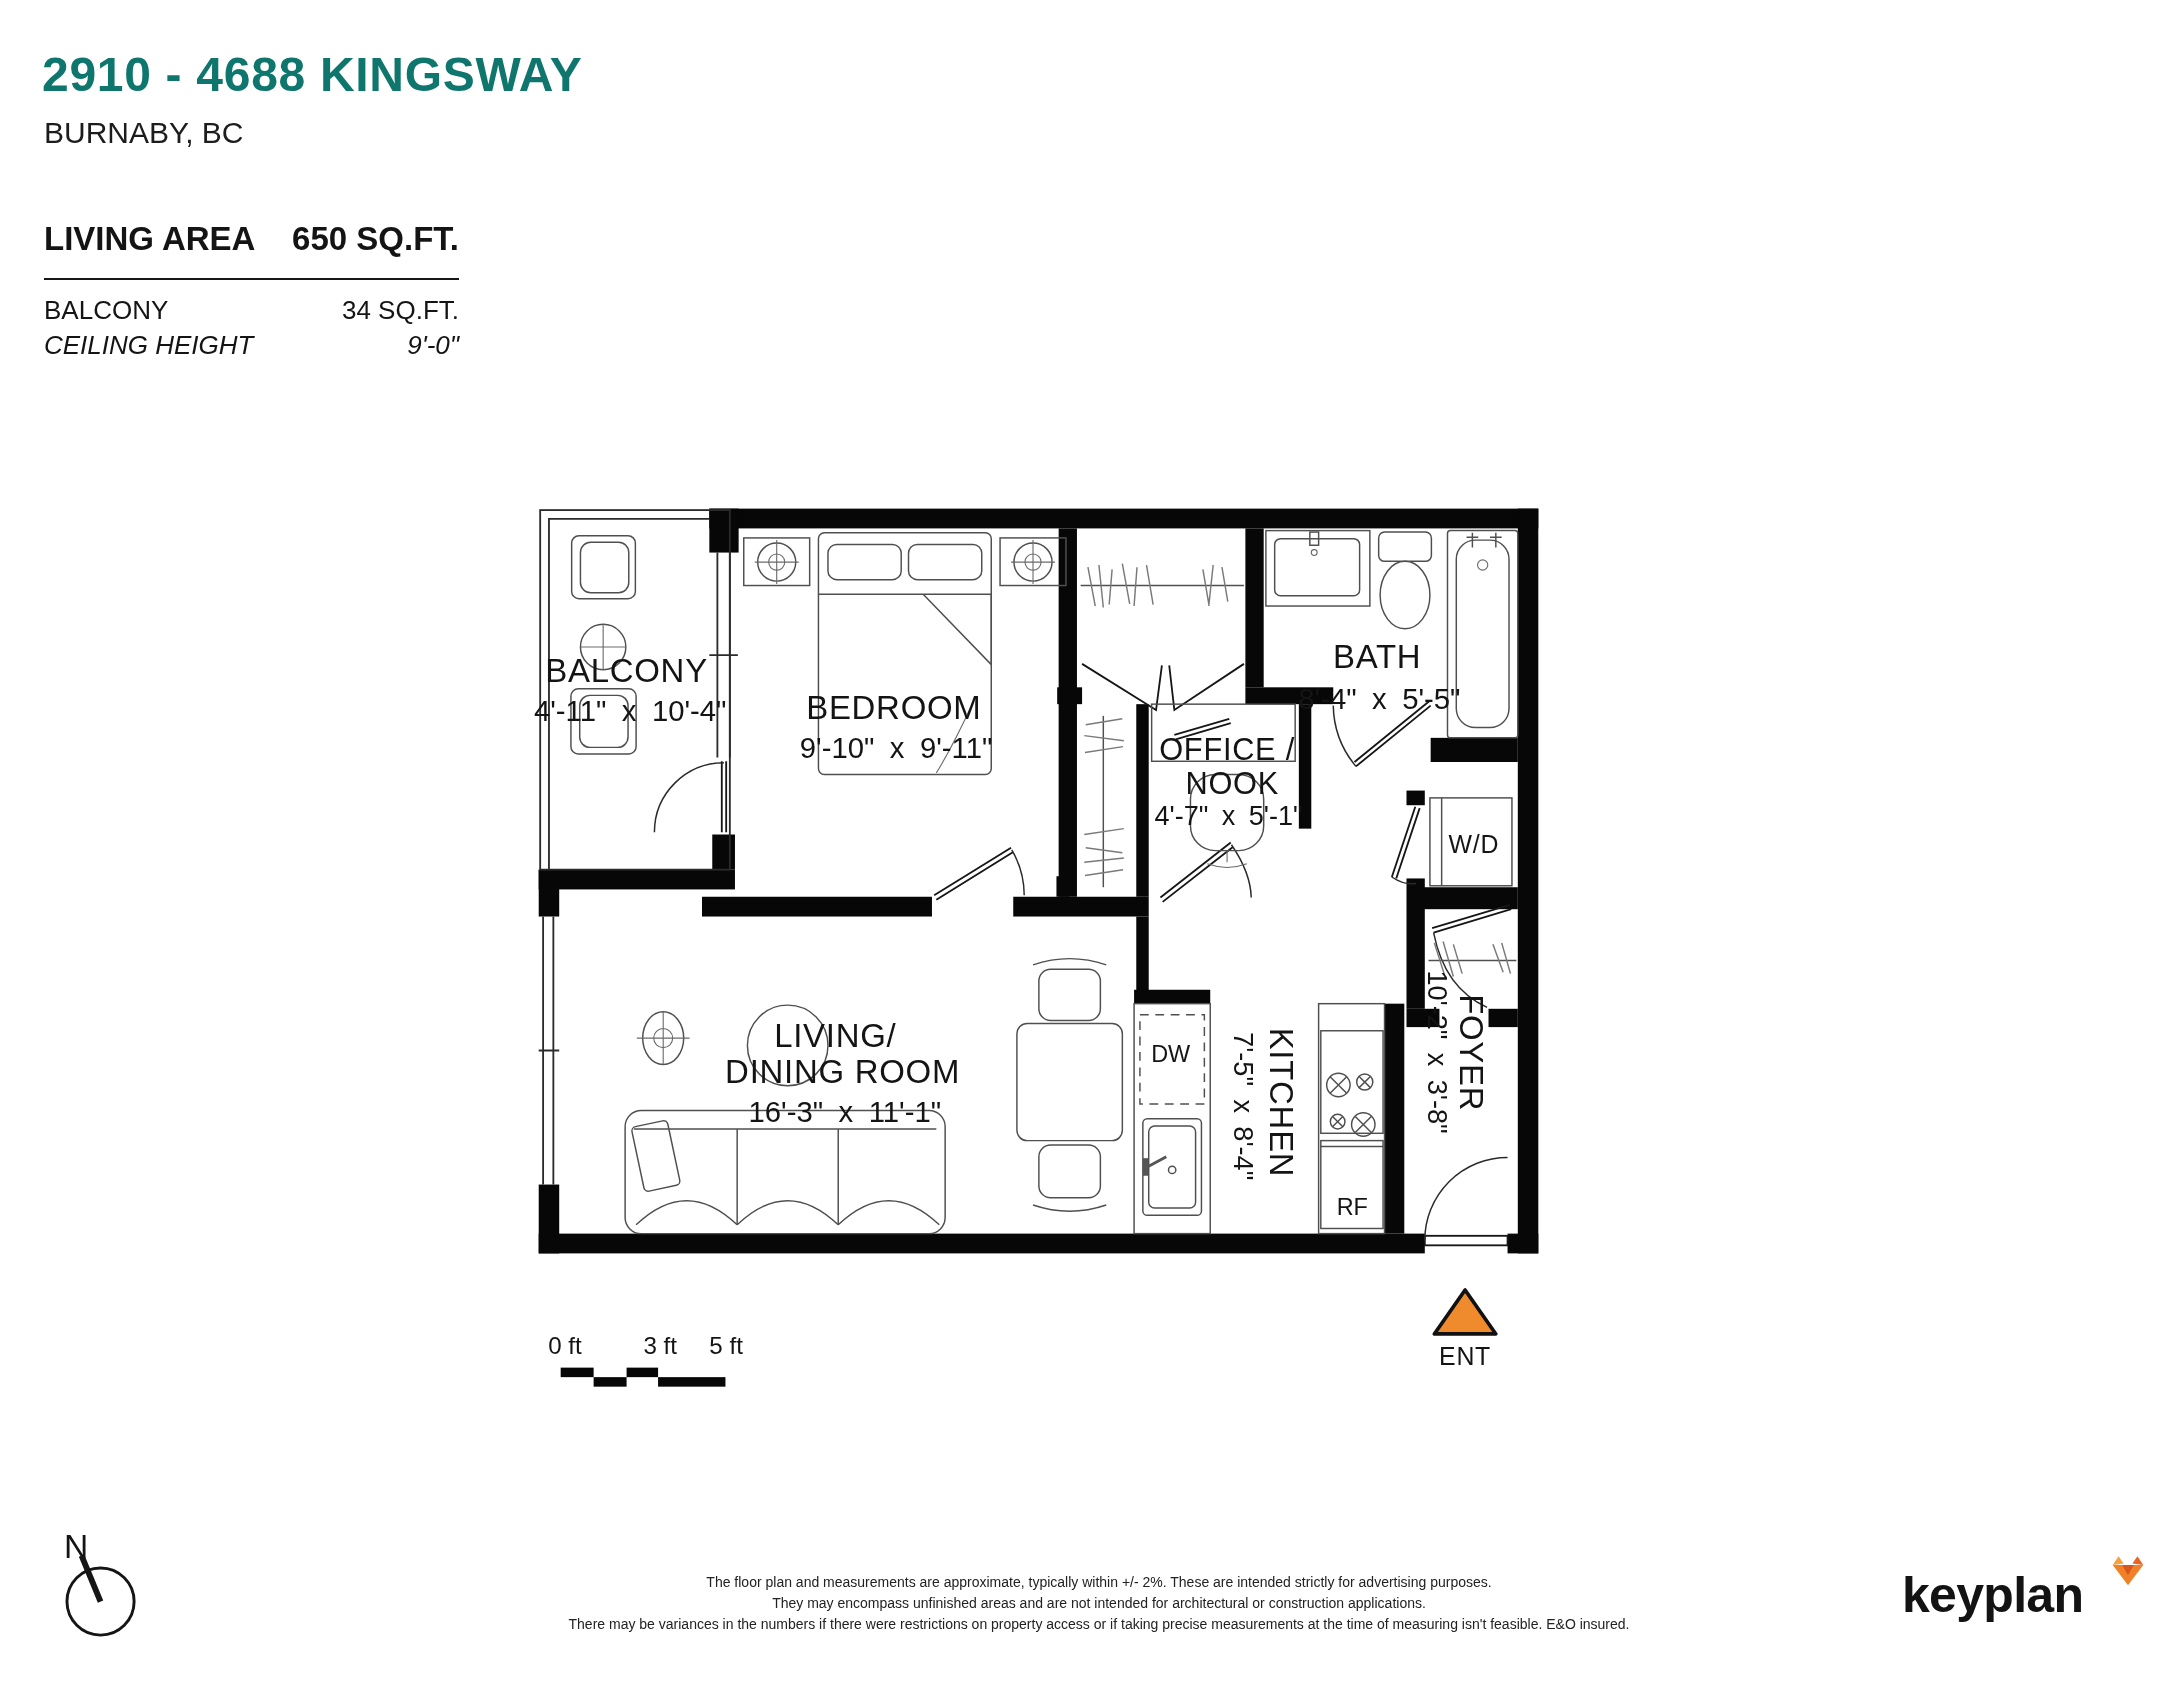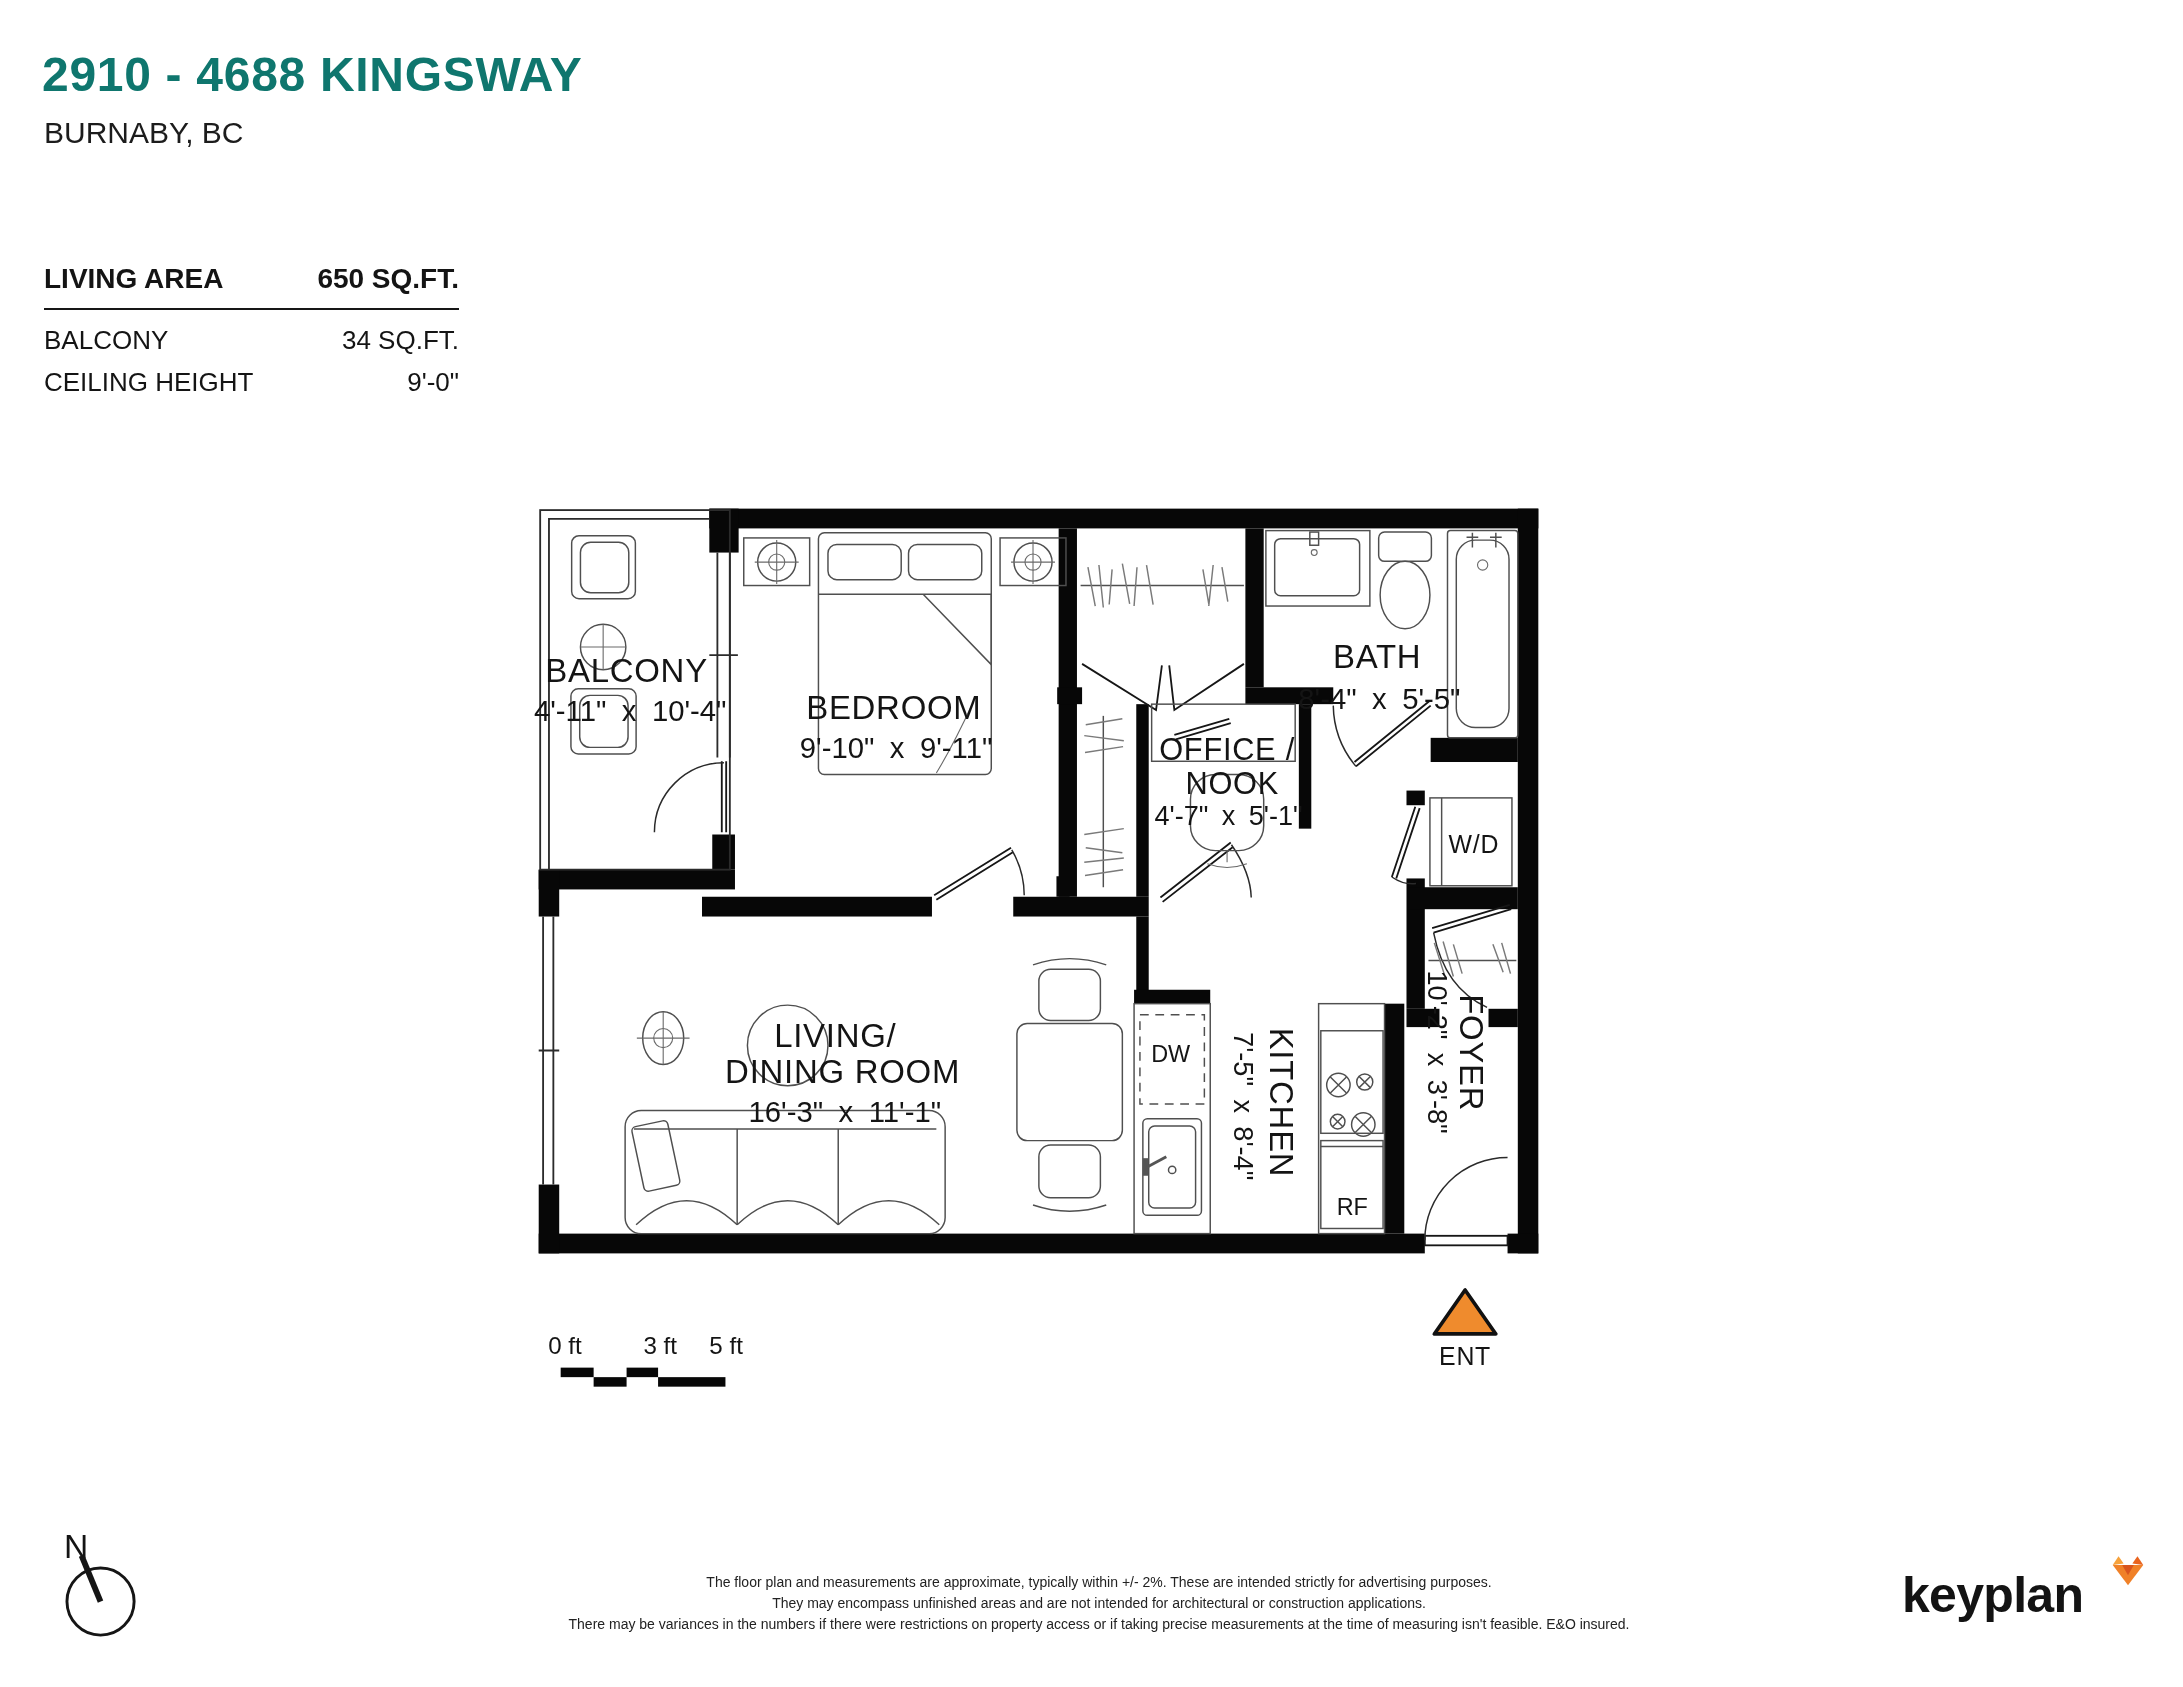--- a/index.html
+++ b/index.html
@@ -3,23 +3,23 @@
 <meta charset="utf-8">
 <style>
   html,body{margin:0;padding:0;background:#fff;}
   body{width:2183px;height:1687px;position:relative;overflow:hidden;
        font-family:"Liberation Sans",sans-serif;color:#141414;}
   .abs{position:absolute;}
   .title{left:42px;top:47px;font-size:48px;font-weight:700;letter-spacing:0.7px;color:#0f766e;}
   .subtitle{left:44px;top:116px;font-size:30px;font-weight:400;color:#1c1c1c;}
   .stats{left:44px;top:220px;width:415px;}
   .stats .row{display:flex;justify-content:space-between;align-items:baseline;}
-  .stats .r1{font-size:28px;font-weight:700;padding-bottom:13px;border-bottom:2.9px solid #161616;margin-top:43px;}
+  .stats .r1{font-size:33px;font-weight:700;padding-bottom:20px;border-bottom:2.9px solid #161616;}
   .stats .r2{font-size:26px;margin-top:14.6px;}
-  .stats .r3{font-size:26px;margin-top:11px;}
+  .stats .r3{font-size:26px;margin-top:4px;font-style:italic;}
   .plan{left:513px;top:483px;}
   .disclaimer{left:557px;top:1572px;width:1084px;text-align:center;
               font-size:14px;line-height:1.5;color:#222;}
   .logo{left:1902px;top:1566px;font-size:50px;font-weight:700;color:#131313;letter-spacing:-0.7px;text-align:right;}
   .fox{left:2112px;top:1556px;}
   .compass{left:29px;top:1515px;}
   svg text{font-family:"Liberation Sans",sans-serif;fill:#141414;}
   svg .room{font-size:45px;letter-spacing:1px;}
   svg .room-s{font-size:42px;letter-spacing:1px;}
   svg .dim{font-size:40px;word-spacing:10px;}

